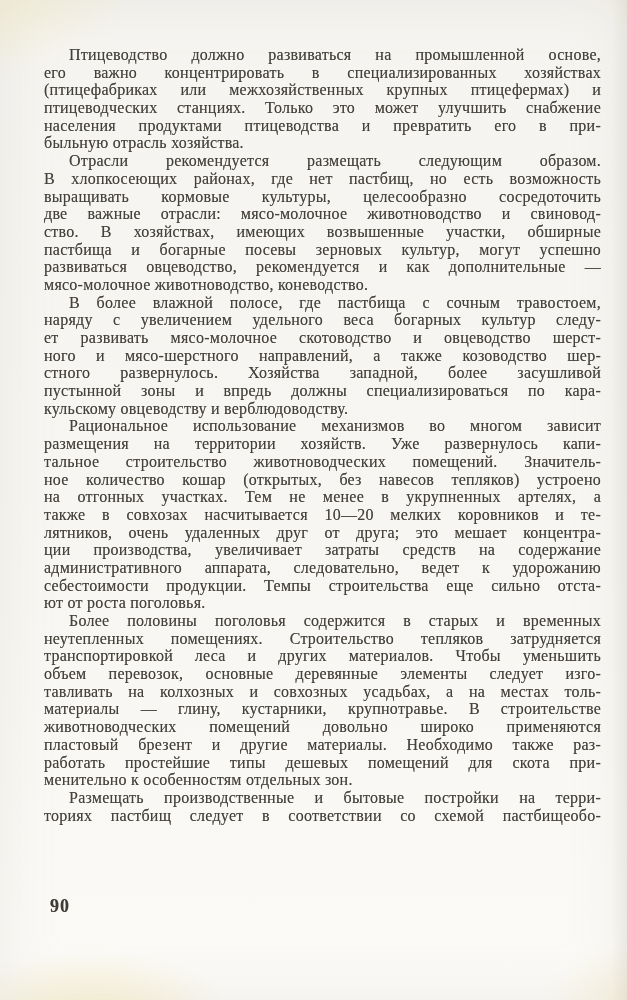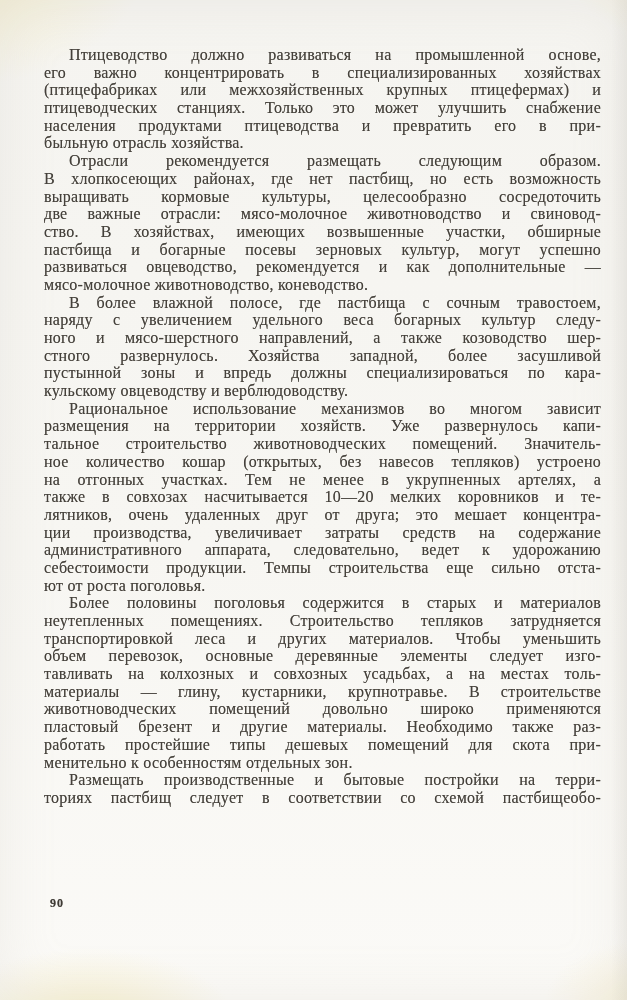--- a/index.html
+++ b/index.html
@@ -57,21 +57,21 @@
   .line.first {
     text-indent: 25px;
   }
   .line.last {
     text-align-last: left;
   }
   .page-number {
     position: absolute;
     left: 50px;
     top: 896px;
-    font-size: 12px;
+    font-size: 18px;
     font-weight: bold;
     letter-spacing: 1px;
     color: #3f3b35;
     text-shadow: 0 0 0.6px rgba(63,59,53,0.6);
   }
 </style>
 </head>
 <body>
 
 <div class="page">
@@ -91,40 +91,41 @@
         <div class="line">выращивать кормовые культуры, целесообразно сосредоточить</div>
         <div class="line">две важные отрасли: мясо-молочное животноводство и свиновод-</div>
         <div class="line">ство. В хозяйствах, имеющих возвышенные участки, обширные</div>
         <div class="line">пастбища и богарные посевы зерновых культур, могут успешно</div>
         <div class="line">развиваться овцеводство, рекомендуется и как дополнительные —</div>
         <div class="line last">мясо-молочное животноводство, коневодство.</div>
       </div>
       <div class="paragraph">
         <div class="line first">В более влажной полосе, где пастбища с сочным травостоем,</div>
         <div class="line">наряду с увеличением удельного веса богарных культур следу-</div>
+        <div class="line">ет развивать мясо-молочное скотоводство и овцеводство шерст-</div>
         <div class="line">ного и мясо-шерстного направлений, а также козоводство шер-</div>
         <div class="line">стного развернулось. Хозяйства западной, более засушливой</div>
         <div class="line">пустынной зоны и впредь должны специализироваться по кара-</div>
         <div class="line last">кульскому овцеводству и верблюдоводству.</div>
       </div>
       <div class="paragraph">
         <div class="line first">Рациональное использование механизмов во многом зависит</div>
         <div class="line">размещения на территории хозяйств. Уже развернулось капи-</div>
         <div class="line">тальное строительство животноводческих помещений. Значитель-</div>
         <div class="line">ное количество кошар (открытых, без навесов тепляков) устроено</div>
         <div class="line">на отгонных участках. Тем не менее в укрупненных артелях, а</div>
         <div class="line">также в совхозах насчитывается 10—20 мелких коровников и те-</div>
         <div class="line">лятников, очень удаленных друг от друга; это мешает концентра-</div>
         <div class="line">ции производства, увеличивает затраты средств на содержание</div>
         <div class="line">административного аппарата, следовательно, ведет к удорожанию</div>
         <div class="line">себестоимости продукции. Темпы строительства еще сильно отста-</div>
         <div class="line last">ют от роста поголовья.</div>
       </div>
       <div class="paragraph">
-        <div class="line first">Более половины поголовья содержится в старых и материалов</div>
+        <div class="line first">Более половины поголовья содержится в старых и временных</div>
         <div class="line">неутепленных помещениях. Строительство тепляков затрудняется</div>
         <div class="line">транспортировкой леса и других материалов. Чтобы уменьшить</div>
         <div class="line">объем перевозок, основные деревянные элементы следует изго-</div>
         <div class="line">тавливать на колхозных и совхозных усадьбах, а на местах толь-</div>
         <div class="line">материалы — глину, кустарники, крупнотравье. В строительстве</div>
         <div class="line">животноводческих помещений довольно широко применяются</div>
         <div class="line">пластовый брезент и другие материалы. Необходимо также раз-</div>
         <div class="line">работать простейшие типы дешевых помещений для скота при-</div>
         <div class="line last">менительно к особенностям отдельных зон.</div>
       </div>

